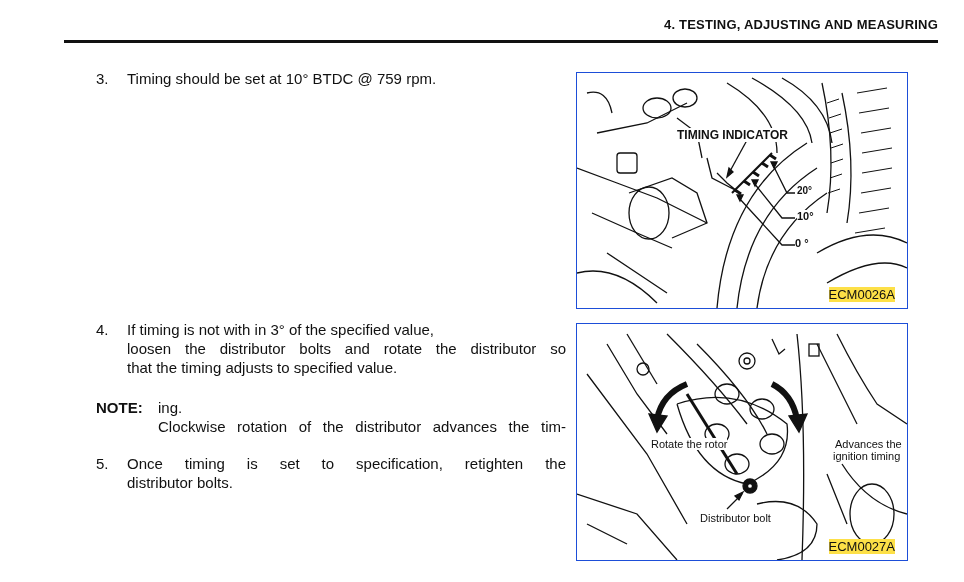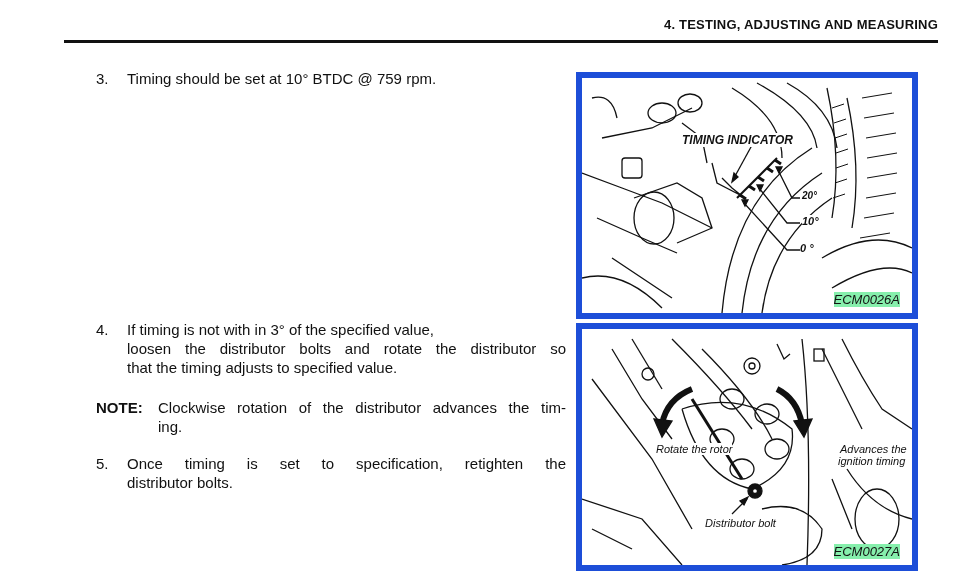--- a/index.html
+++ b/index.html
@@ -7,25 +7,25 @@
          font-family:"Liberation Sans", sans-serif; color:#111; }
   .header-title { position:absolute; right:26px; top:17px; font-size:13px; font-weight:bold;
                   letter-spacing:0.2px; }
   .header-rule { position:absolute; left:64px; right:26px; top:40px; height:3px; background:#111; }
   .step { position:absolute; font-size:15px; line-height:19px; }
   .step .num { position:absolute; left:0; top:0; }
   .step .body { position:absolute; left:31px; top:0; text-align:justify; }
   .note { position:absolute; font-size:15px; line-height:19px; }
   .note .lbl { position:absolute; left:0; top:0; font-weight:bold; }
   .note .body { position:absolute; left:62px; top:0; }
-  .figure { position:absolute; border:6px solid #1d4ed8; background:#fff; overflow:hidden;font-style:italic; }
+  .figure { position:absolute; border:1px solid #1d4ed8; background:#fff; overflow:hidden; }
   .figure svg { position:absolute; left:0; top:0; }
   .fig-label { position:absolute; font-size:12px; font-weight:bold; background:#fff; }
   .fig-label.plain { font-weight:normal; font-size:11px;margin-left:44px; }
-  .fig-code { position:absolute; right:12px; bottom:6px; font-size:13px; background:#86efac; }
+  .fig-code { position:absolute; right:12px; bottom:6px; font-size:13px; background:#fde047; }
 </style>
 </head>
 <body>
 
 <div>
   <div class="header-title">4. TESTING, ADJUSTING AND MEASURING</div>
   <div class="header-rule"></div>
 </div>
 
 <div class="step" style="left:96px; top:69px; width:470px; height:20px;">
@@ -38,22 +38,22 @@
   <div class="body" style="width:439px;">
     <div>If timing is not with in 3° of the specified value,</div>
     <div style="text-align:justify; text-align-last:justify;">loosen the distributor bolts and rotate the distributor so</div>
     <div>that the timing adjusts to specified value.</div>
   </div>
 </div>
 
 <div class="note" style="left:96px; top:398px; width:470px; height:40px;">
   <span class="lbl">NOTE:</span>
   <div class="body" style="width:408px;">
+    <div>ing.</div>
     <div style="text-align:justify; text-align-last:justify;">Clockwise rotation of the distributor advances the tim-</div>
-    <div>ing.</div>
   </div>
 </div>
 
 <div class="step" style="left:96px; top:454px; width:470px; height:40px;">
   <span class="num">5.</span>
   <div class="body" style="width:439px;">
     <div style="text-align:justify; text-align-last:justify;">Once timing is set to specification, retighten the</div>
     <div>distributor bolts.</div>
   </div>
 </div>

